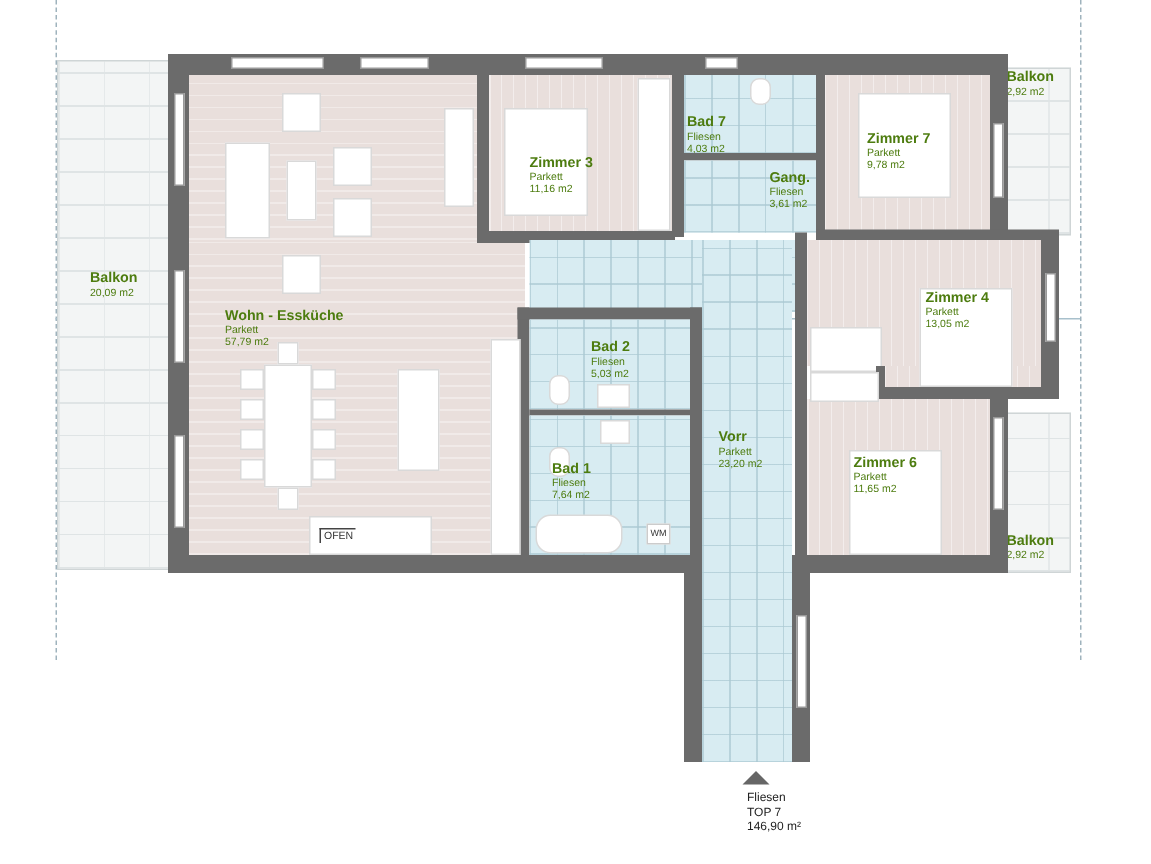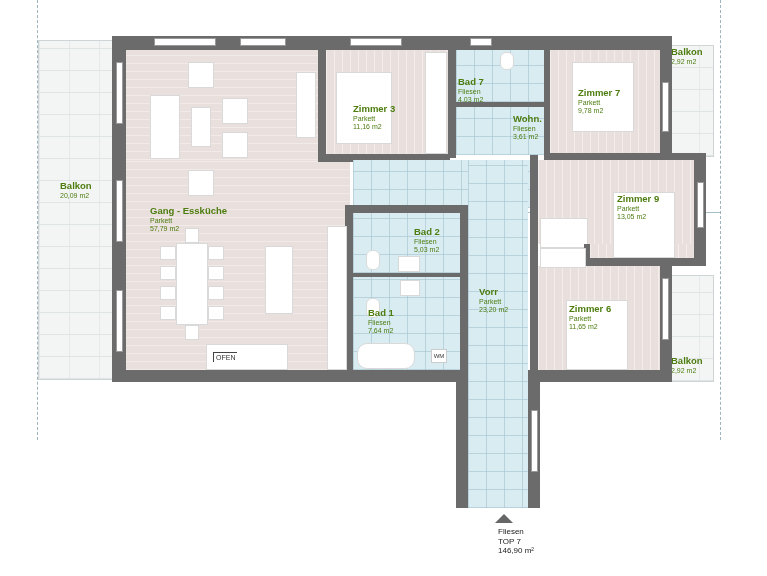--- a/index.html
+++ b/index.html
@@ -93,21 +93,21 @@
 <div class="furn" style="left:208px;top:306px;width:14px;height:12px;"></div>
 <div class="furn" style="left:185px;top:228px;width:12px;height:13px;"></div>
 <div class="furn" style="left:185px;top:325px;width:12px;height:13px;"></div>
 
 <div class="furn" style="left:265px;top:246px;width:26px;height:66px;"></div>
 <div class="furn" style="left:327px;top:226px;width:18px;height:142px;"></div>
 <div class="furn" style="left:206px;top:344px;width:80px;height:24px;"></div>
 <div class="ofen" style="left:213px;top:352px;">OFEN</div>
 
 <div class="label" style="left:150px;top:206px;">
-  <span class="n">Gang - Essküche</span>
+  <span class="n">Wohn - Essküche</span>
   <span class="m">Parkett</span>
   <span class="a">57,79 m2</span>
 </div>
 
 <div class="parkett-v" style="left:326px;top:50px;width:124px;height:106px;"></div>
 <div class="furn" style="left:336px;top:72px;width:54px;height:70px;"></div>
 <div class="furn" style="left:425px;top:52px;width:20px;height:100px;"></div>
 <div class="label" style="left:353px;top:104px;">
   <span class="n">Zimmer 3</span>
   <span class="m">Parkett</span>
@@ -120,21 +120,21 @@
 <div class="furn" style="left:500px;top:52px;width:12px;height:16px;border-radius:6px;"></div>
 <div class="label" style="left:458px;top:77px;">
   <span class="n">Bad 7</span>
   <span class="m">Fliesen</span>
   <span class="a">4,03 m2</span>
 </div>
 <div class="wall" style="left:456px;top:102px;width:88px;height:5px;"></div>
 
 <div class="tiles" style="left:456px;top:107px;width:88px;height:48px;"></div>
 <div class="label" style="left:513px;top:114px;">
-  <span class="n">Wohn.</span>
+  <span class="n">Gang.</span>
   <span class="m">Fliesen</span>
   <span class="a">3,61 m2</span>
 </div>
 <div class="wall" style="left:544px;top:50px;width:6px;height:105px;"></div>
 
 <div class="parkett-v" style="left:550px;top:50px;width:110px;height:105px;"></div>
 <div class="furn" style="left:572px;top:62px;width:60px;height:68px;"></div>
 <div class="label" style="left:578px;top:88px;">
   <span class="n">Zimmer 7</span>
   <span class="m">Parkett</span>
@@ -148,21 +148,21 @@
   <span class="n">Vorr</span>
   <span class="m">Parkett</span>
   <span class="a">23,20 m2</span>
 </div>
 
 <div class="wall" style="left:345px;top:205px;width:123px;height:8px;"></div>
 <div class="wall" style="left:460px;top:205px;width:8px;height:165px;"></div>
 <div class="tiles" style="left:353px;top:213px;width:107px;height:60px;"></div>
 <div class="furn" style="left:366px;top:250px;width:12px;height:18px;border-radius:6px;"></div>
 <div class="furn" style="left:398px;top:256px;width:20px;height:14px;"></div>
-<div class="label" style="left:414px;top:227px;">
+<div class="label" style="left:394px;top:227px;">
   <span class="n">Bad 2</span>
   <span class="m">Fliesen</span>
   <span class="a">5,03 m2</span>
 </div>
 <div class="wall" style="left:353px;top:273px;width:107px;height:4px;"></div>
 
 <div class="tiles" style="left:353px;top:277px;width:107px;height:93px;"></div>
 <div class="furn" style="left:366px;top:298px;width:12px;height:18px;border-radius:6px;"></div>
 <div class="furn" style="left:400px;top:280px;width:18px;height:14px;"></div>
 <div class="furn" style="left:357px;top:343px;width:56px;height:24px;border-radius:10px;"></div>
@@ -172,21 +172,21 @@
   <span class="m">Fliesen</span>
   <span class="a">7,64 m2</span>
 </div>
 
 <div class="wall" style="left:530px;top:155px;width:8px;height:215px;"></div>
 <div class="parkett-v" style="left:538px;top:160px;width:156px;height:84px;"></div>
 <div class="parkett-v" style="left:590px;top:244px;width:104px;height:16px;"></div>
 <div class="furn" style="left:540px;top:218px;width:46px;height:28px;"></div>
 <div class="furn" style="left:613px;top:192px;width:60px;height:64px;"></div>
 <div class="label" style="left:617px;top:194px;">
-  <span class="n">Zimmer 9</span>
+  <span class="n">Zimmer 4</span>
   <span class="m">Parkett</span>
   <span class="a">13,05 m2</span>
 </div>
 <div class="wall" style="left:586px;top:258px;width:120px;height:8px;"></div>
 <div class="wall" style="left:584px;top:244px;width:6px;height:20px;"></div>
 
 <div class="parkett-v" style="left:538px;top:266px;width:122px;height:104px;"></div>
 <div class="furn" style="left:540px;top:248px;width:44px;height:18px;"></div>
 <div class="furn" style="left:566px;top:300px;width:60px;height:68px;"></div>
 <div class="label" style="left:569px;top:304px;">

